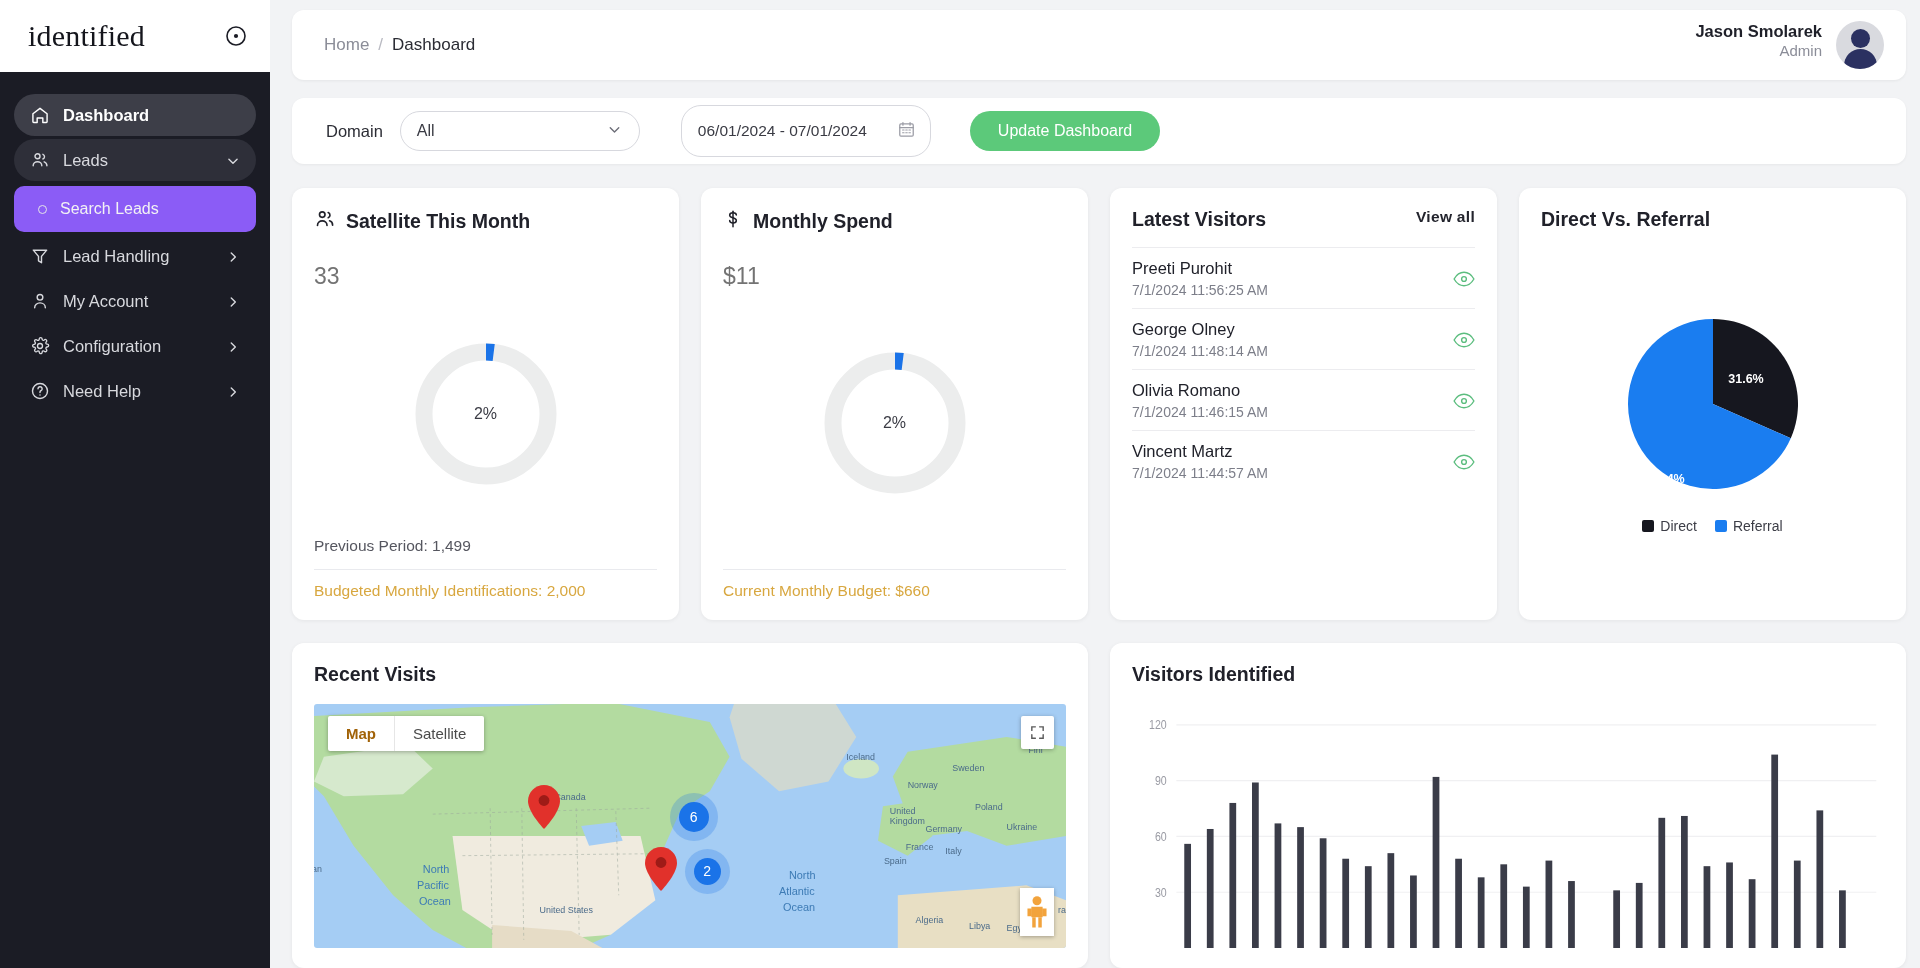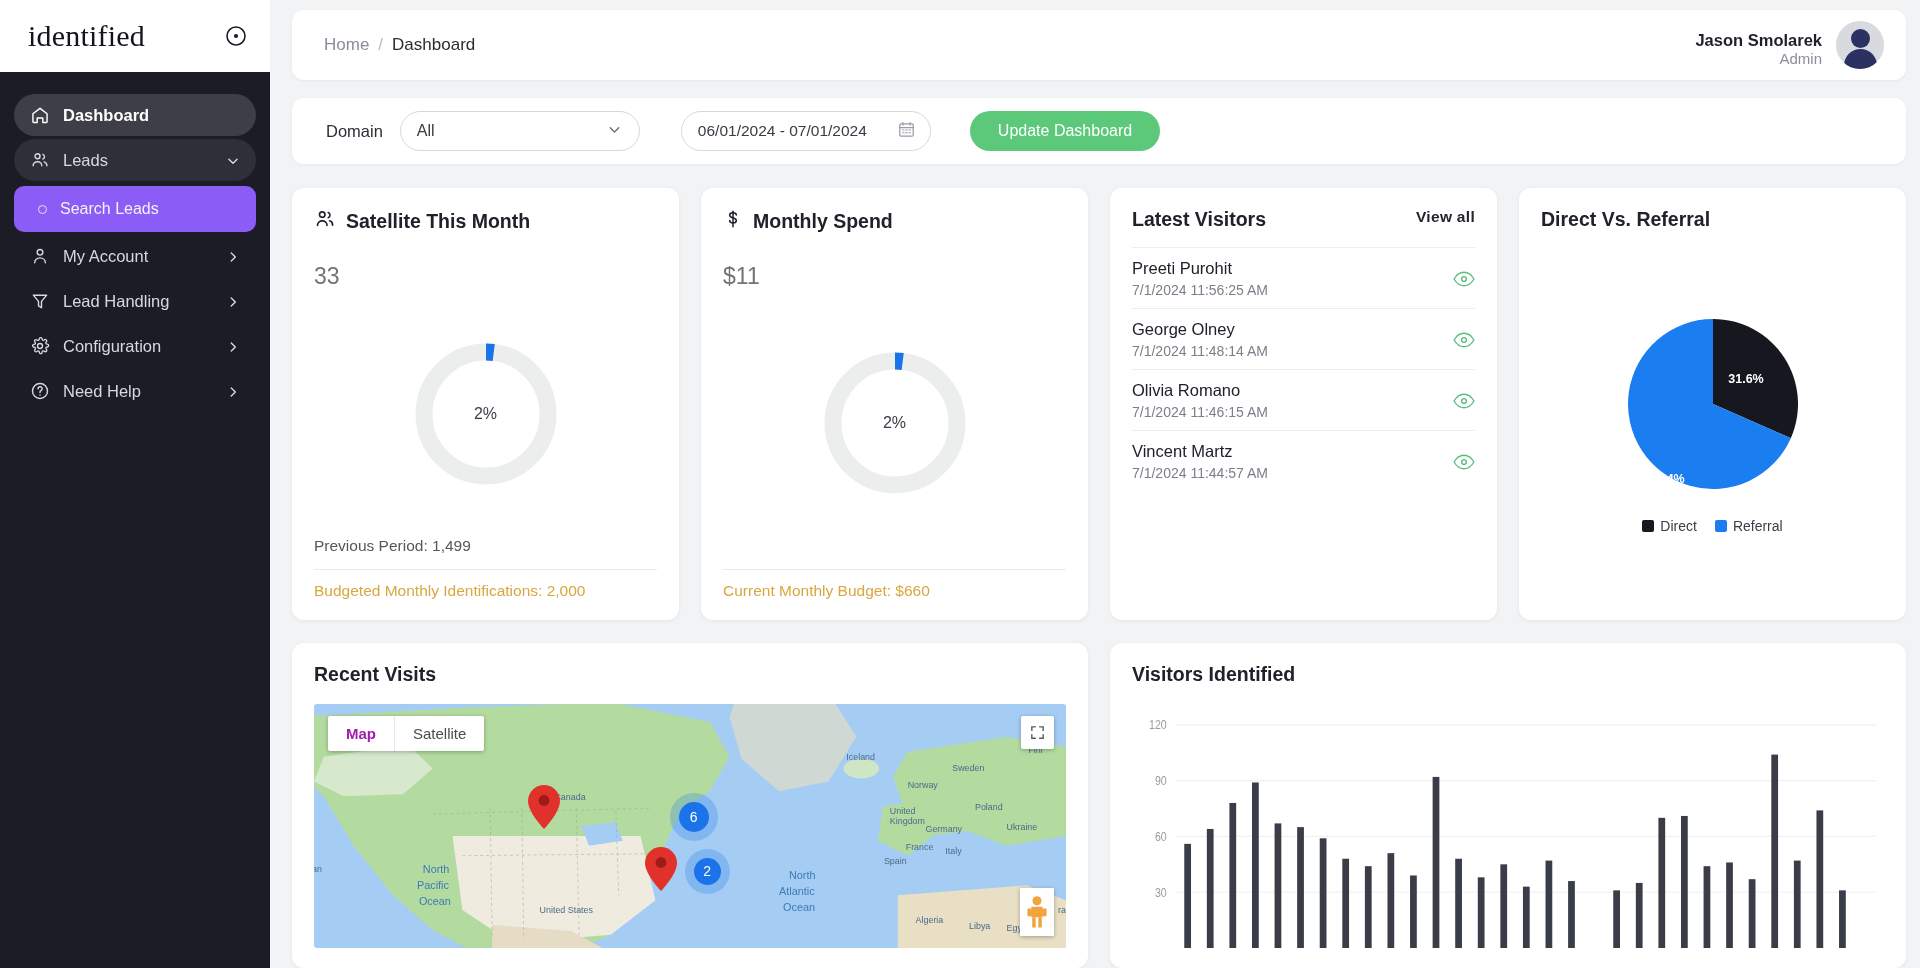--- a/index.html
+++ b/index.html
@@ -39,41 +39,41 @@
   
   .main { flex: 1; display: flex; flex-direction: column; overflow: hidden; padding: 0 0 0 0; }
   .topbar {
     margin: 10px 14px 0 22px; background: #fff; border-radius: 12px; height: 70px;
     display: flex; align-items: center; justify-content: space-between;
     padding: 0 22px 0 32px; box-shadow: 0 1px 3px rgba(0,0,0,.06);
   }
   .crumb { font-size: 17px; color: #8b8d98; display: flex; gap: 9px; align-items: center;}
   .crumb .sep { color: #b9bac2; }
   .crumb .cur { color: #2b2c34; }
-  .user { display: flex; align-items: flex-end; gap: 14px; }
+  .user { display: flex; align-items: flex-start; gap: 14px; }
   .user-txt { text-align: right; line-height: 1.25; }
   .user-name { font-size: 16.5px; font-weight: bold; color: #1f2029; }
   .user-role { font-size: 15px; color: #8b8d98; }
   .avatar { width: 48px; height: 48px; border-radius: 50%; background: #d9dadf; position: relative; overflow: hidden; }
   .avatar .head { position: absolute; width: 19px; height: 19px; border-radius: 50%; background: #2b3161; left: 14.5px; top: 8px; }
   .avatar .body { position: absolute; width: 33px; height: 24px; border-radius: 17px 17px 0 0; background: #2b3161; left: 7.5px; top: 28px; }
 
   .filters {
     margin: 18px 14px 0 22px; background: #fff; border-radius: 12px; height: 66px;
     display: flex; align-items: center; padding: 0 22px; gap: 17px;
     box-shadow: 0 1px 3px rgba(0,0,0,.05);
   }
   .f-label { font-size: 16.5px; color: #2c2d35; margin-left: 12px; }
   .select {
     width: 240px; height: 40px; border: 1px solid #d7d8de; border-radius: 20px;
     display: flex; align-items: center; padding: 0 16px; justify-content: space-between;
     font-size: 16px; color: #3a3b44; background: #fff; cursor: pointer;
   }
   .datebox {
-    width: 250px; height: 40px; border: 1px solid #d7d8de; border-radius: 20px;
+    width: 250px; height: 52px; border: 1px solid #d7d8de; border-radius: 20px;
     display: flex; align-items: center; padding: 0 14px 0 16px; justify-content: space-between;
     font-size: 15.5px; color: #3a3b44; background: #fff; cursor: pointer; margin-left: 24px;
   }
   .btn-green {
     height: 40px; padding: 0 28px; border-radius: 20px; background: #5cc97a; color: #fff;
     font-size: 16px; border: none; cursor: pointer; margin-left: 22px;
     display:flex; align-items:center; font-family:"Liberation Sans",sans-serif;
   }
 
   .grid-row1 {
@@ -120,21 +120,21 @@
   .sw { width: 12px; height: 12px; border-radius: 2px; }
 
   
   .map-card { display: flex; flex-direction: column; overflow: hidden; }
   .mapbox { position: relative; flex: 1; margin-top: 18px; border-radius: 3px; overflow: hidden; min-height: 0; }
   .maptype {
     position: absolute; left: 14px; top: 12px; background: #fff; display: flex;
     border-radius: 2px; box-shadow: 0 1px 4px rgba(0,0,0,.3); z-index: 5;
   }
   .maptype div { padding: 9px 18px; font-size: 15px; color: #4b4b4b; cursor: pointer; }
-  .maptype .sel { font-weight: bold; color: #a21caf; }
+  .maptype .sel { font-weight: bold; color: #a16207; }
   .maptype .sat { border-left: 1px solid #e6e6e6; }
   .fs-btn {
     position: absolute; right: 12px; top: 12px; width: 33px; height: 33px; background: #fff;
     border-radius: 2px; box-shadow: 0 1px 4px rgba(0,0,0,.3); z-index: 5;
     display: flex; align-items: center; justify-content: center; cursor: pointer;
   }
   .pegman {
     position: absolute; right: 12px; bottom: 12px; width: 34px; height: 48px; background: #fff;
     box-shadow: 0 1px 4px rgba(0,0,0,.3); z-index: 5; display:flex; align-items:center; justify-content:center; cursor:pointer;
   }
@@ -192,40 +192,40 @@
         </span>
       </div>
 
       <div class="nav-sub">
         <span class="sub-dot"></span>
         <span class="nav-label">Search Leads</span>
       </div>
 
       <div class="nav-item">
         <span class="nav-ico">
+          <svg viewBox="0 0 24 24" width="20" height="20" fill="none" stroke="#d8d9de" stroke-width="1.7" stroke-linejoin="round">
+              <path d="M4 5h16l-6.2 7.4V20l-3.6-2.2v-5.4z"></path>
+            </svg>
+        </span>
+        <span class="nav-label">Lead Handling</span>
+        <span class="chev">
+          <svg viewBox="0 0 24 24" width="14" height="14" fill="none" stroke="#d8d9de" stroke-width="2.4" stroke-linecap="round" stroke-linejoin="round">
+              <path d="M9 5l7 7-7 7"></path>
+            </svg>
+        </span>
+      </div>
+
+      <div class="nav-item">
+        <span class="nav-ico">
           <svg viewBox="0 0 24 24" width="20" height="20" fill="none" stroke="#d8d9de" stroke-width="1.7" stroke-linecap="round">
               <circle cx="12" cy="7.5" r="3.4"></circle>
               <path d="M5.6 20c0-3.4 2.9-5.8 6.4-5.8s6.4 2.4 6.4 5.8"></path>
             </svg>
         </span>
         <span class="nav-label">My Account</span>
-        <span class="chev">
-          <svg viewBox="0 0 24 24" width="14" height="14" fill="none" stroke="#d8d9de" stroke-width="2.4" stroke-linecap="round" stroke-linejoin="round">
-              <path d="M9 5l7 7-7 7"></path>
-            </svg>
-        </span>
-      </div>
-
-      <div class="nav-item">
-        <span class="nav-ico">
-          <svg viewBox="0 0 24 24" width="20" height="20" fill="none" stroke="#d8d9de" stroke-width="1.7" stroke-linejoin="round">
-              <path d="M4 5h16l-6.2 7.4V20l-3.6-2.2v-5.4z"></path>
-            </svg>
-        </span>
-        <span class="nav-label">Lead Handling</span>
         <span class="chev">
           <svg viewBox="0 0 24 24" width="14" height="14" fill="none" stroke="#d8d9de" stroke-width="2.4" stroke-linecap="round" stroke-linejoin="round">
               <path d="M9 5l7 7-7 7"></path>
             </svg>
         </span>
       </div>
 
       <div class="nav-item">
         <span class="nav-ico">
           <svg viewBox="0 0 24 24" width="20" height="20" fill="none" stroke="#d8d9de" stroke-width="1.6">

